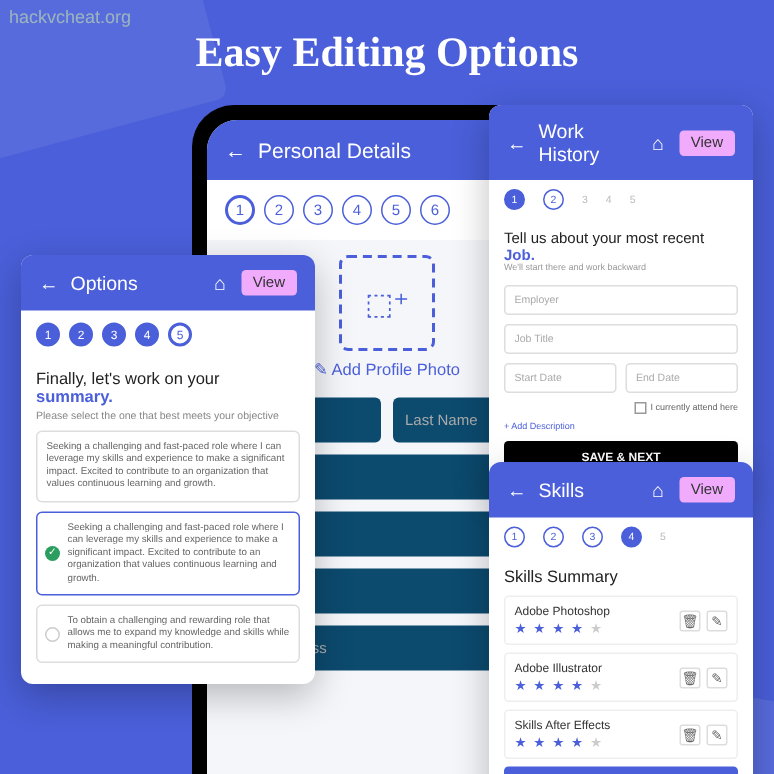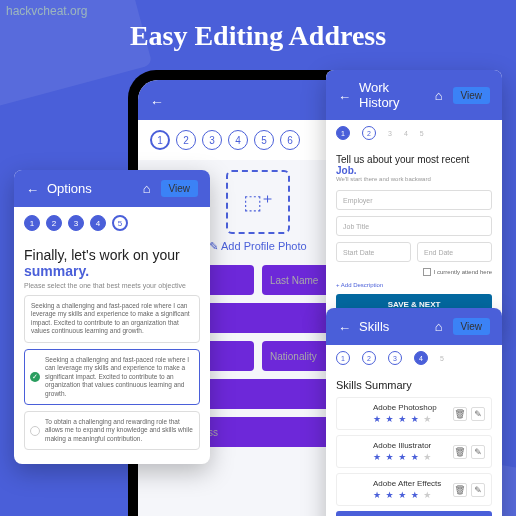--- a/index.html
+++ b/index.html
@@ -7,85 +7,86 @@
 .watermark { position: absolute; top: 4px; left: 6px; font-size: 12px; color: rgba(200,230,170,0.6); z-index: 100; }
 .bg-shape { position: absolute; background: rgba(255,255,255,0.08); border-radius: 8px; }
 .bg1 { width: 180px; height: 120px; top: -30px; left: -40px; transform: rotate(-15deg); }
 .bg2 { width: 200px; height: 100px; bottom: -40px; right: -30px; transform: rotate(10deg); }
 .title { color: #fff; font-size: 28px; font-weight: 600; text-align: center; padding-top: 20px; font-family: Georgia, serif; }
 .card { position: absolute; background: #fff; border-radius: 8px; box-shadow: 0 8px 24px rgba(0,0,0,0.25); overflow: hidden; }
 .header { background: #4a5fd9; color: #fff; padding: 10px 12px; display: flex; align-items: center; font-size: 13px; font-weight: 500; }
 .header .back { margin-right: 8px; }
 .header .spacer { flex: 1; }
 .header .home { margin: 0 6px; }
-.header .view-btn { background: #3b82f6; color: #333; font-size: 10px; padding: 3px 8px; border-radius: 3px; margin-left: 4px; }
+.header .view-btn { background: #f0abfc; color: #333; font-size: 10px; padding: 3px 8px; border-radius: 3px; margin-left: 4px; }
 .steps { display: flex; padding: 8px 10px; gap: 6px; align-items: center; }
 .step { width: 16px; height: 16px; border-radius: 50%; border: 1.5px solid #4a5fd9; display: flex; align-items: center; justify-content: center; font-size: 8px; color: #4a5fd9; background: #fff; }
 .step.filled { background: #4a5fd9; color: #fff; }
 .step.current { border: 2px solid #4a5fd9; }
 .phone { position: absolute; top: 70px; left: 50%; transform: translateX(-50%); width: 260px; height: 500px; background: #000; border-radius: 28px; padding: 10px; }
 .phone-screen { width: 100%; height: 100%; background: #f5f6fa; border-radius: 20px; overflow: hidden; }
 .phone .header { padding: 12px; font-size: 14px; }
 .phone .steps { padding: 10px 12px; background: #fff; }
 .phone .step { width: 20px; height: 20px; font-size: 10px; }
 .photo-box { width: 64px; height: 64px; border: 2px dashed #4a5fd9; border-radius: 6px; margin: 10px auto 6px; display: flex; align-items: center; justify-content: center; color: #4a5fd9; font-size: 20px; }
 .add-photo { text-align: center; color: #4a5fd9; font-size: 11px; margin-bottom: 12px; }
 .input-row { display: flex; gap: 8px; padding: 0 8px 8px; }
-.input { flex: 1; background: #6d28d9; height: 30px; border-radius: 4px; padding: 0 8px; display: flex; align-items: center; font-size: 10px; color: #aaa; }
+.input { flex: 1; background: #0c4a6e; height: 30px; border-radius: 4px; padding: 0 8px; display: flex; align-items: center; font-size: 10px; color: #aaa; }
 .card-summary { top: 170px; left: 14px; width: 196px; font-size: 9px; }
 .card-summary .body { padding: 8px 10px; }
-.finally { font-size: 14px; margin-bottom: 3px; color: #222; }
+.finally { font-size: 11px; margin-bottom: 3px; color: #222; }
 .finally b { color: #4a5fd9; }
 .subtitle { font-size: 7px; color: #888; margin-bottom: 6px; }
 .sample { border: 1px solid #ddd; border-radius: 4px; padding: 6px; font-size: 6.5px; color: #666; line-height: 1.3; margin-bottom: 6px; position: relative; }
 .sample.selected { border-color: #4a5fd9; }
 .check { position: absolute; left: 5px; top: 50%; transform: translateY(-50%); width: 10px; height: 10px; background: #2a9d5f; border-radius: 50%; color: #fff; font-size: 7px; display: flex; align-items: center; justify-content: center; }
 .sample.with-check { padding-left: 20px; }
 .btn-primary { background: #6b7ce8; color: #fff; text-align: center; padding: 8px; font-size: 10px; font-weight: 600; letter-spacing: 0.5px; }
 .card-work { top: 70px; right: 14px; width: 176px; }
 .card-work .body { padding: 8px 10px; }
 .tell { font-size: 10px; color: #222; margin-bottom: 0; }
 .tell b { color: #4a5fd9; }
 .tell-sub { font-size: 6px; color: #999; margin-bottom: 8px; }
 .winput { border: 1px solid #ddd; border-radius: 3px; height: 20px; margin-bottom: 6px; display: flex; align-items: center; padding: 0 6px; font-size: 7px; color: #aaa; }
 .wrow { display: flex; gap: 6px; }
 .wrow .winput { flex: 1; }
 .checkbox-row { display: flex; align-items: center; justify-content: flex-end; font-size: 6px; color: #666; gap: 3px; margin-bottom: 6px; }
 .checkbox { width: 8px; height: 8px; border: 1px solid #999; }
-.save-btn { background: #0369a1; color: #fff; text-align: center; padding: 6px; font-size: 8px; font-weight: 600; border-radius: 3px; }
+.save-btn { background: #000000; color: #fff; text-align: center; padding: 6px; font-size: 8px; font-weight: 600; border-radius: 3px; }
 .add-desc { font-size: 6px; color: #4a5fd9; margin-bottom: 6px; }
 .card-skills { top: 308px; right: 14px; width: 176px; }
 .card-skills .body { padding: 8px 10px; }
 .skills-title { font-size: 11px; font-weight: 400; color: #222; margin-bottom: 6px; }
 .skill-row { border: 1px solid #eee; border-radius: 3px; padding: 5px 6px; margin-bottom: 5px; display: flex; align-items: center; }
-.skill-info { flex: 1; margin-left: 30px; }
+.skill-info { flex: 1; }
 .skill-name { font-size: 8px; color: #333; margin-bottom: 2px; }
 .stars { color: #4a5fd9; font-size: 9px; letter-spacing: 1px; }
 .star-empty { color: #ccc; }
 .skill-actions { display: flex; gap: 4px; font-size: 9px; color: #666; }
 .skill-actions span { border: 1px solid #ddd; width: 14px; height: 14px; display: flex; align-items: center; justify-content: center; border-radius: 2px; }
 .next-btn { background: #4a5fd9; color: #fff; text-align: center; padding: 7px; font-size: 9px; font-weight: 600; border-radius: 3px; margin-top: 4px; }
 .steps-mini { display: flex; padding: 6px 10px; gap: 12px; align-items: center; font-size: 7px; color: #999; }
 .steps-mini .s { width: 14px; height: 14px; border-radius: 50%; border: 1.5px solid #4a5fd9; display: flex; align-items: center; justify-content: center; font-size: 7px; color: #4a5fd9; }
 .steps-mini .s.active { background: #4a5fd9; color: #fff; }
 .steps-mini .n { color: #bbb; }
 </style>
 </head>
 <body>
 
 <div class="watermark">hackvcheat.org</div>
 <div class="bg-shape bg1"></div>
 <div class="bg-shape bg2"></div>
 
-<div class="title">Easy Editing Address</div>
+<div class="title">Easy Editing Options</div>
 
 <div class="phone">
   <div class="phone-screen">
     <div class="header">
       <span class="back">←</span>
+      <span>Personal Details</span>
       <span class="spacer"></span>
       <span class="home">⌂</span>
       <span>▭</span>
     </div>
     <div class="steps">
       <span class="step current">1</span>
       <span class="step">2</span>
       <span class="step">3</span>
       <span class="step">4</span>
       <span class="step">5</span>
@@ -95,21 +96,20 @@
     <div class="add-photo">✎ <span>Add Profile Photo</span></div>
     <div class="input-row">
       <div class="input">First Name</div>
       <div class="input">Last Name</div>
     </div>
     <div class="input-row">
         <div class="input">Profession</div>
       </div>
     <div class="input-row">
       <div class="input">Gender</div>
-      <div class="input">Nationality</div>
     </div>
     <div class="input-row">
       <div class="input">Date of Birth</div>
     </div>
     <div class="input-row">
         <div class="input">Email Address</div>
       </div>
   </div>
 </div>
 
@@ -208,21 +208,21 @@
         <div class="skill-name">Adobe Illustrator</div>
         <div class="stars">★ ★ ★ ★ <span class="star-empty">★</span></div>
       </div>
       <div class="skill-actions">
           <span>🗑</span>
           <span>✎</span>
         </div>
     </div>
     <div class="skill-row">
       <div class="skill-info">
-        <div class="skill-name">Adobe After Effects</div>
+        <div class="skill-name">Skills After Effects</div>
         <div class="stars">★ ★ ★ ★ <span class="star-empty">★</span></div>
       </div>
       <div class="skill-actions">
           <span>🗑</span>
           <span>✎</span>
         </div>
     </div>
     <div class="next-btn">NEXRT: SUMMARY</div>
   </div>
 </div>

